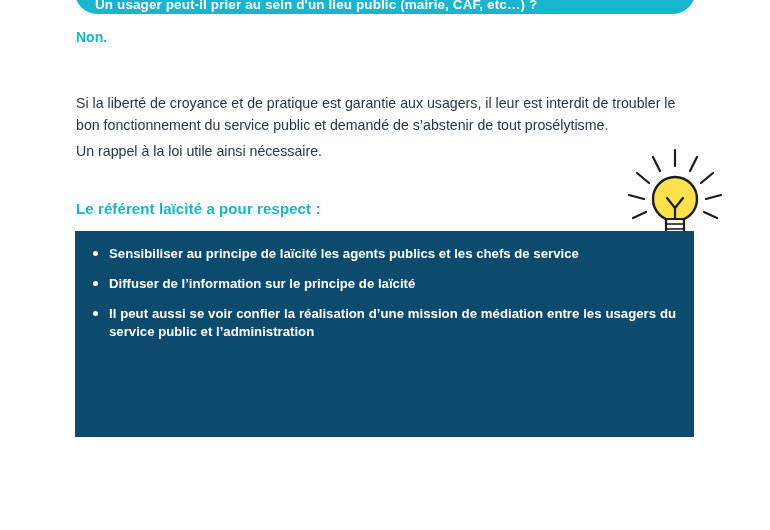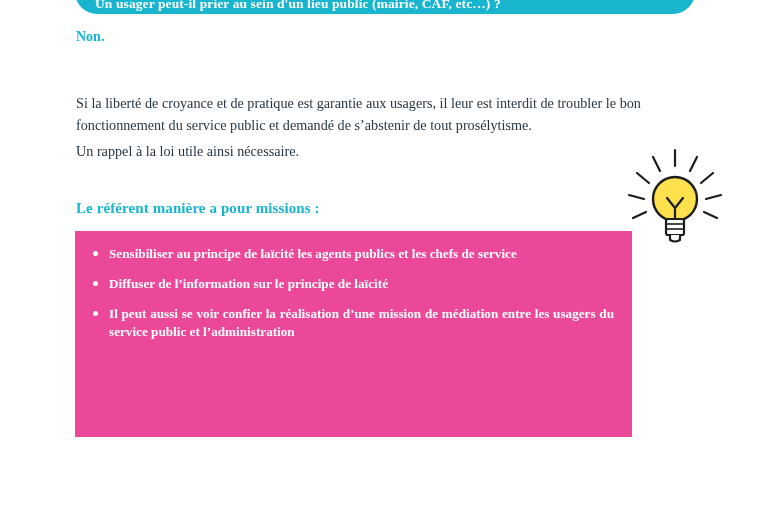--- a/index.html
+++ b/index.html
@@ -12,21 +12,20 @@
     background: #ffffff;
     font-family: "Liberation Sans", sans-serif;
     color: #1d2b36;
     overflow: hidden;
   }
   .page {
     position: relative;
     width: 770px;
     height: 530px;
     box-sizing: border-box;
-    font-family: Liberation Serif, serif;
   }
 
   
   .top-banner {
     position: absolute;
     left: 75px;
     top: -30px;
     width: 620px;
     height: 44px;
     background: #19B5CE;
@@ -77,23 +76,23 @@
     font-weight: bold;
     color: #19B5CE;
     letter-spacing: 0.1px;
   }
 
   
   .missions-box {
     position: absolute;
     left: 75px;
     top: 231px;
-    width: 557px;
+    width: 619px;
     height: 206px;
-    background: #ec4899;
+    background: #0c4a6e;
     box-sizing: border-box;
     padding: 14px 18px 18px 18px;
   }
   .missions-list {
     list-style: none;
     margin: 0;
     padding: 0;
   }
   .missions-list li {
     position: relative;
@@ -135,21 +134,21 @@
 
   <div class="top-banner">
     <div class="top-banner-text">Un usager peut-il prier au sein d'un lieu public (mairie, CAF, etc…) ?</div>
   </div>
 
   <div class="answer-no">Non.</div>
 
   <div class="para para-1">Si la liberté de croyance et de pratique est garantie aux usagers, il leur est interdit de troubler le bon fonctionnement du service public et demandé de s’abstenir de tout prosélytisme.</div>
   <div class="para para-2">Un rappel à la loi utile ainsi nécessaire.</div>
 
-  <div class="missions-heading">Le référent manière a pour missions :</div>
+  <div class="missions-heading">Le référent laïcité a pour respect :</div>
 
   <div class="bulb-wrap">
     <svg width="110" height="110" viewBox="0 0 110 110" xmlns="http://www.w3.org/2000/svg">
       <g stroke="#1d1d1b" stroke-width="2.2" stroke-linecap="round">
         <line x1="55" y1="2" x2="55" y2="18"></line>
         <line x1="33" y1="9" x2="40" y2="23"></line>
         <line x1="77" y1="9" x2="70" y2="23"></line>
         <line x1="17" y1="25" x2="29" y2="35"></line>
         <line x1="93" y1="25" x2="81" y2="35"></line>
         <line x1="9" y1="47" x2="24" y2="51"></line>

